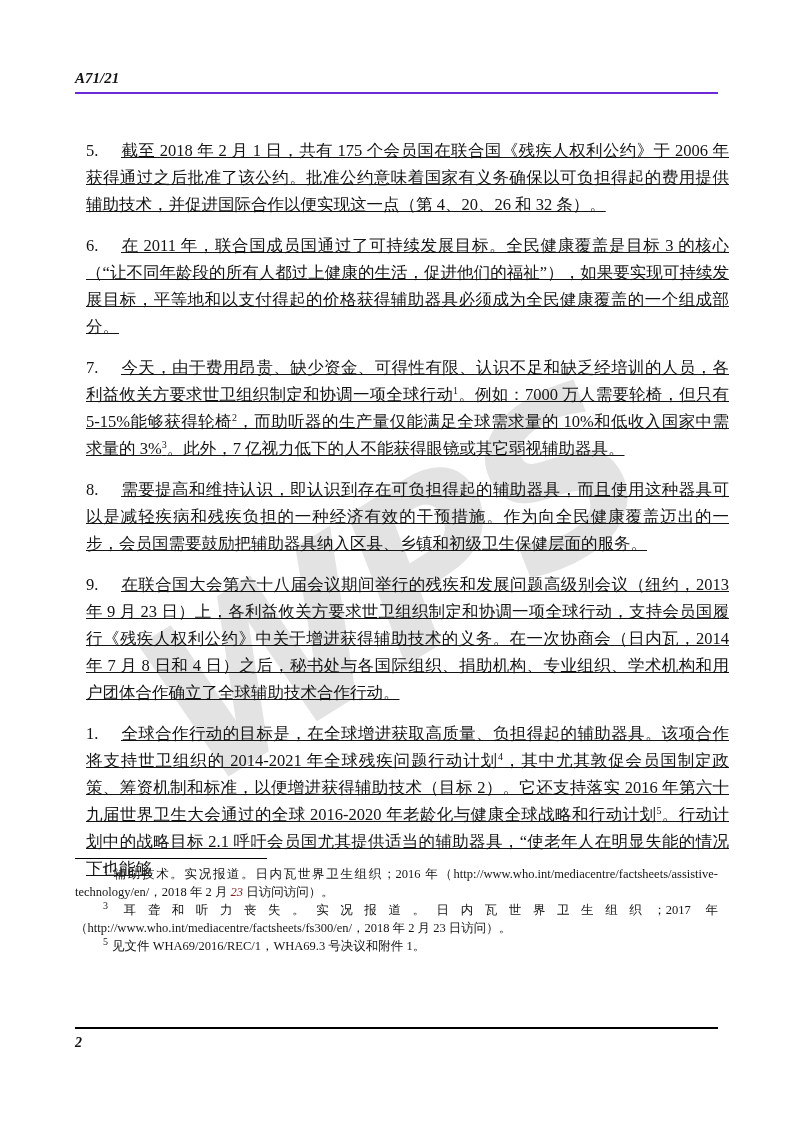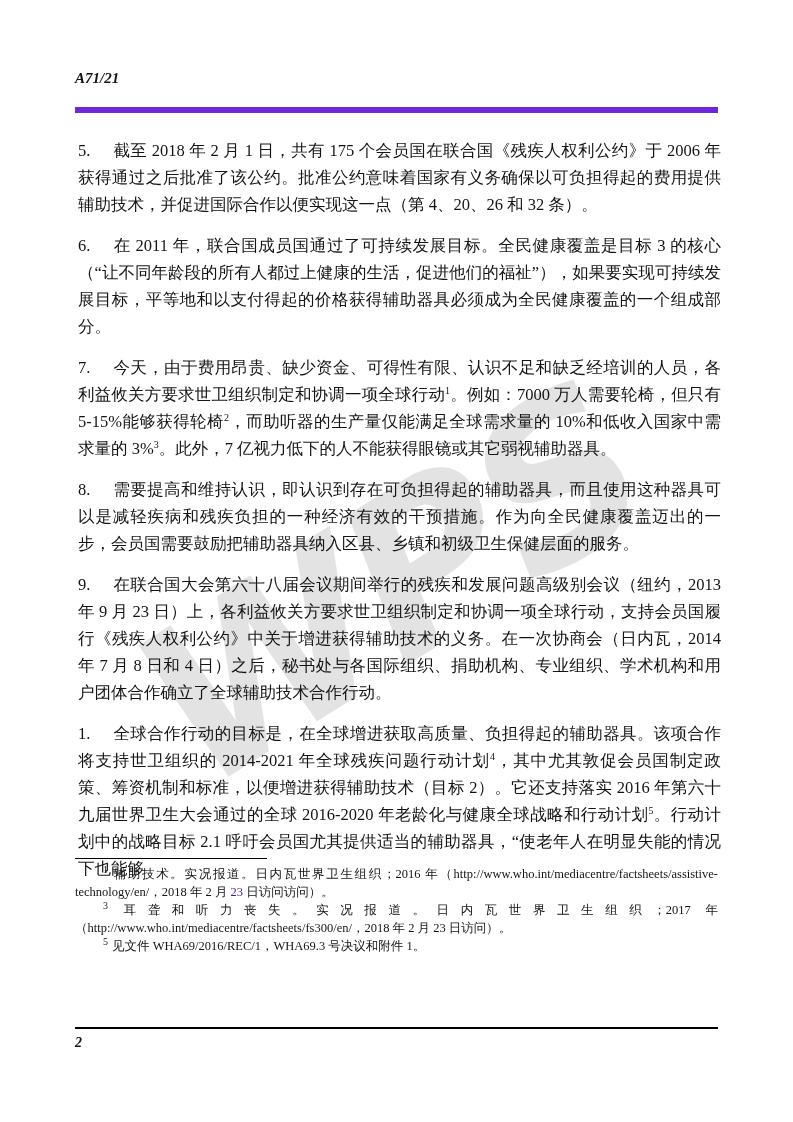--- a/index.html
+++ b/index.html
@@ -15,38 +15,38 @@
     transform:translate(-50%,-50%) rotate(-32deg);
     font-family:"DejaVu Sans","Liberation Sans",sans-serif;
     font-weight:bold; font-style:italic;
     font-size:218px; line-height:1; letter-spacing:-6px;
     color:#e3e3e3; white-space:nowrap; z-index:0;
     user-select:none;
   }
   .layer { position:absolute; z-index:1; }
   .header {
     left:75px; top:69px; width:643px;
-    border-bottom:6px solid #6d28d9; padding-bottom:20px;
+    border-bottom:2px solid #6d28d9; padding-bottom:5px;
   }
   .doc-num { font-weight:bold; font-style:italic; font-size:15px; }
-  .doc-body { left:78px; top:137px; width:643px; }
+  .doc-body { left:86px; top:137px; width:643px;text-decoration:underline; }
   .para {
     margin:0 0 14px 0; font-size:16.5px; line-height:27px;
     text-align:justify;
   }
   .para-num { display:inline-block; min-width:35px; }
   .para sup, .footnote sup { font-size:10px; line-height:0; }
   .footnotes { left:75px; top:858px; width:643px; }
   .fn-sep { width:192px; border-top:1.5px solid #000; margin:0 0 6px 0; }
   .footnote {
     margin:0; font-size:12.5px; line-height:18px;
     text-indent:28px; text-align:justify; overflow-wrap:anywhere;
   }
   .fn-marker { margin-right:4px; }
-  .fn-link { color:#4c1d95; }
+  .fn-link { color:#7f1d1d;font-style:italic; }
   .footer {
     left:75px; top:1027px; width:643px;
     border-top:2px solid #000; padding-top:4px;
   }
   .page-num { font-weight:bold; font-style:italic; font-size:14px; }
 </style>
 </head>
 <body>
 
 <div class="page">

